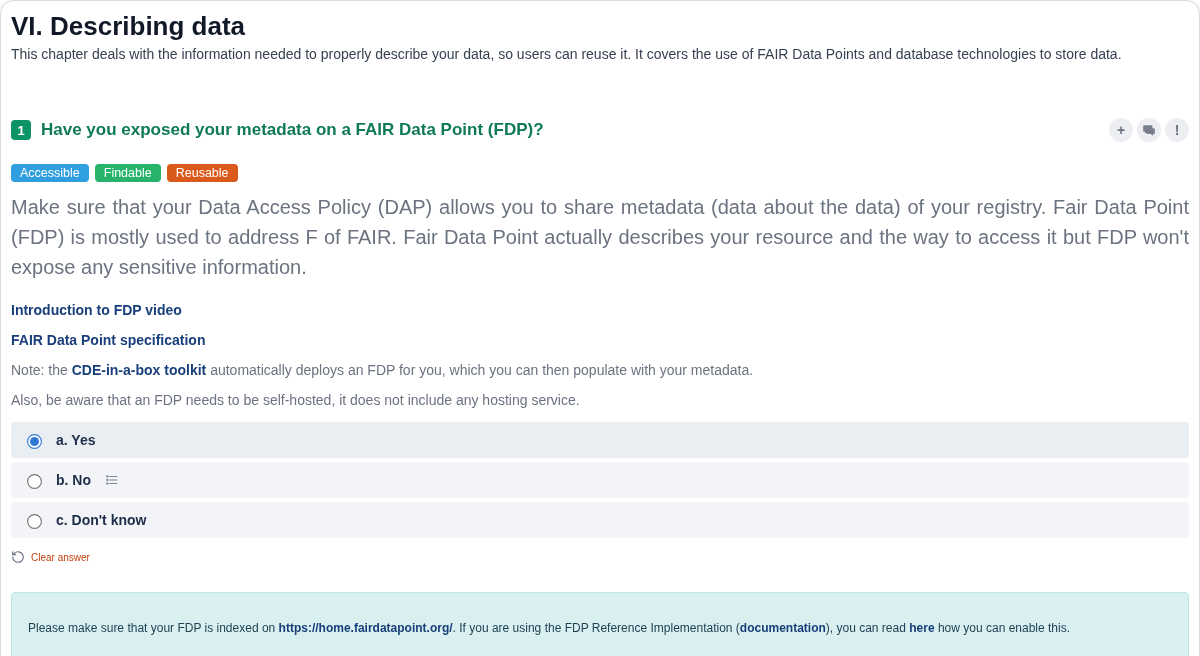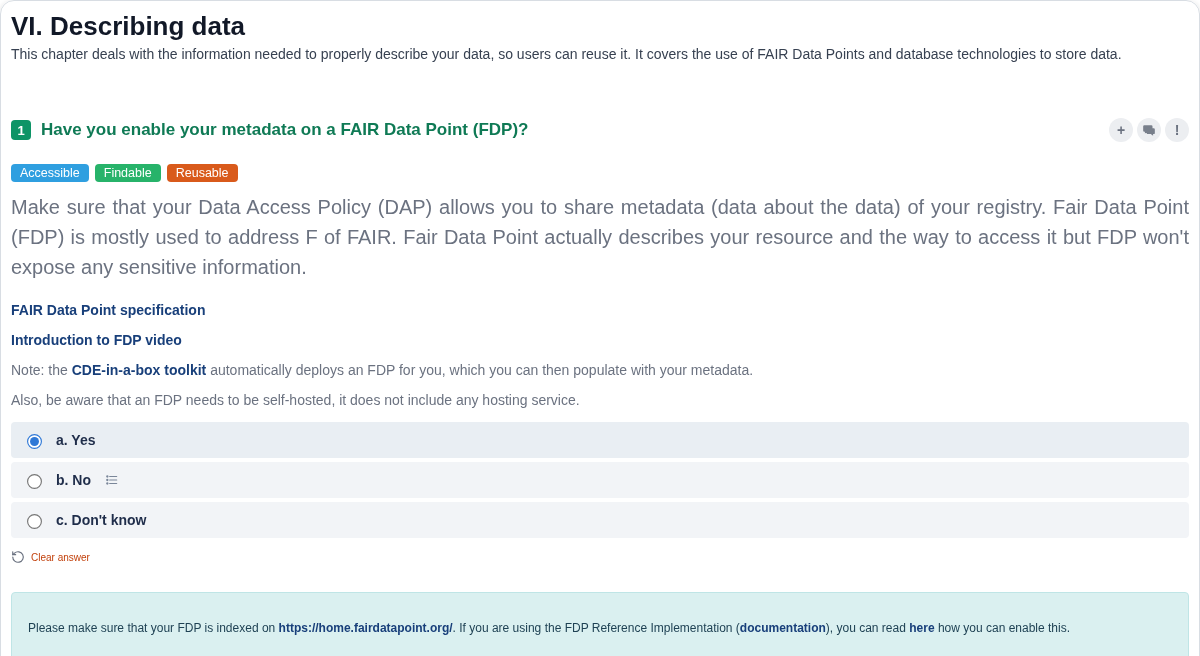--- a/index.html
+++ b/index.html
@@ -132,42 +132,42 @@
 <body>
 
 <div class="chapter">
   <h1 class="ch-title">VI. Describing data</h1>
   <p class="ch-desc">This chapter deals with the information needed to properly describe your data, so users can reuse it. It covers the use of FAIR Data Points and database technologies to store data.</p>
 </div>
 
 <div class="question">
   <div class="q-head">
     <span class="q-num">1</span>
-    <span class="q-title">Have you enable your metadata on a FAIR Data Point (FDP)?</span>
+    <span class="q-title">Have you exposed your metadata on a FAIR Data Point (FDP)?</span>
     <div class="q-actions">
       <span class="q-action">+</span>
       <span class="q-action">
         <svg width="14" height="14" viewBox="0 0 24 24" fill="#6b7280">
             <path d="M4 4h12a2 2 0 0 1 2 2v7a2 2 0 0 1-2 2H9l-4 3v-3H4a2 2 0 0 1-2-2V6a2 2 0 0 1 2-2zm6 5h10a2 2 0 0 1 2 2v6a2 2 0 0 1-2 2h-1v3l-4-3h-5a2 2 0 0 1-2-2" opacity="0.9"></path>
           </svg>
       </span>
       <span class="q-action">!</span>
     </div>
   </div>
 
   <div class="tags">
     <span class="tag accessible">Accessible</span>
     <span class="tag findable">Findable</span>
     <span class="tag reusable">Reusable</span>
   </div>
 
   <p class="body-text">Make sure that your Data Access Policy (DAP) allows you to share metadata (data about the data) of your registry. Fair Data Point (FDP) is mostly used to address F of FAIR. Fair Data Point actually describes your resource and the way to access it but FDP won't expose any sensitive information.</p>
 
+  <a class="link">Introduction to FDP video</a>
   <a class="link">FAIR Data Point specification</a>
-  <a class="link">Introduction to FDP video</a>
 
   <p class="note">
     <span>Note: the </span><span class="inline-link">CDE-in-a-box toolkit</span><span> automatically deploys an FDP for you, which you can then populate with your metadata.</span>
   </p>
 
   <p class="warn">Also, be aware that an FDP needs to be self-hosted, it does not include any hosting service.</p>
 
   <div class="options">
     <label class="opt selected">
       <input type="radio" name="q1" checked="" style="">

